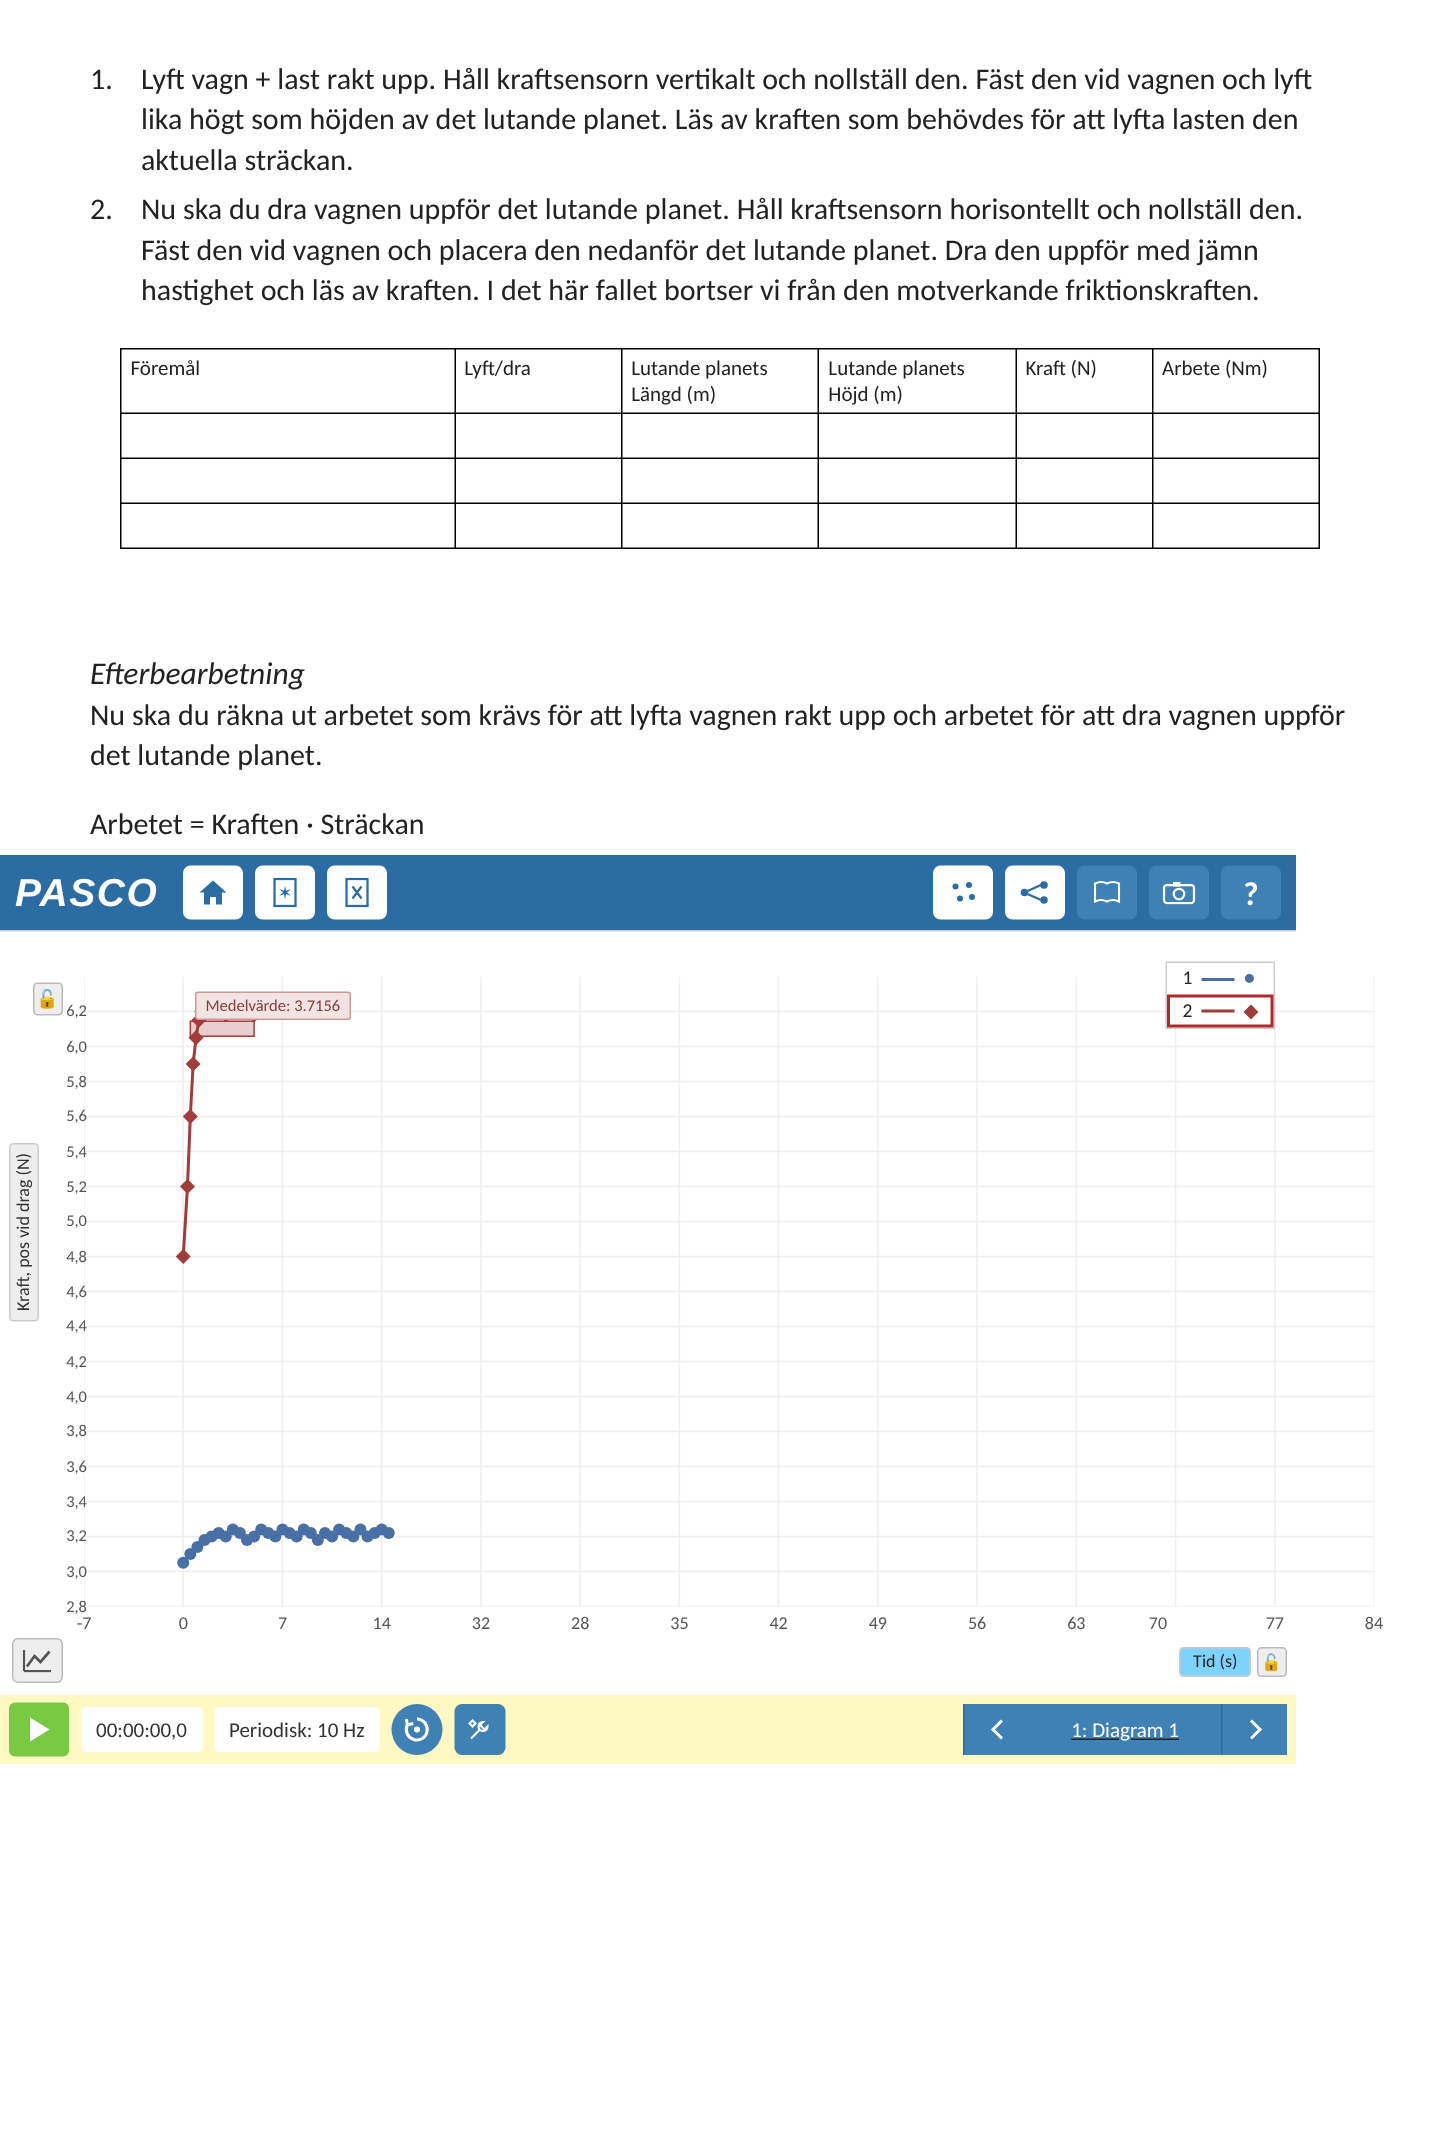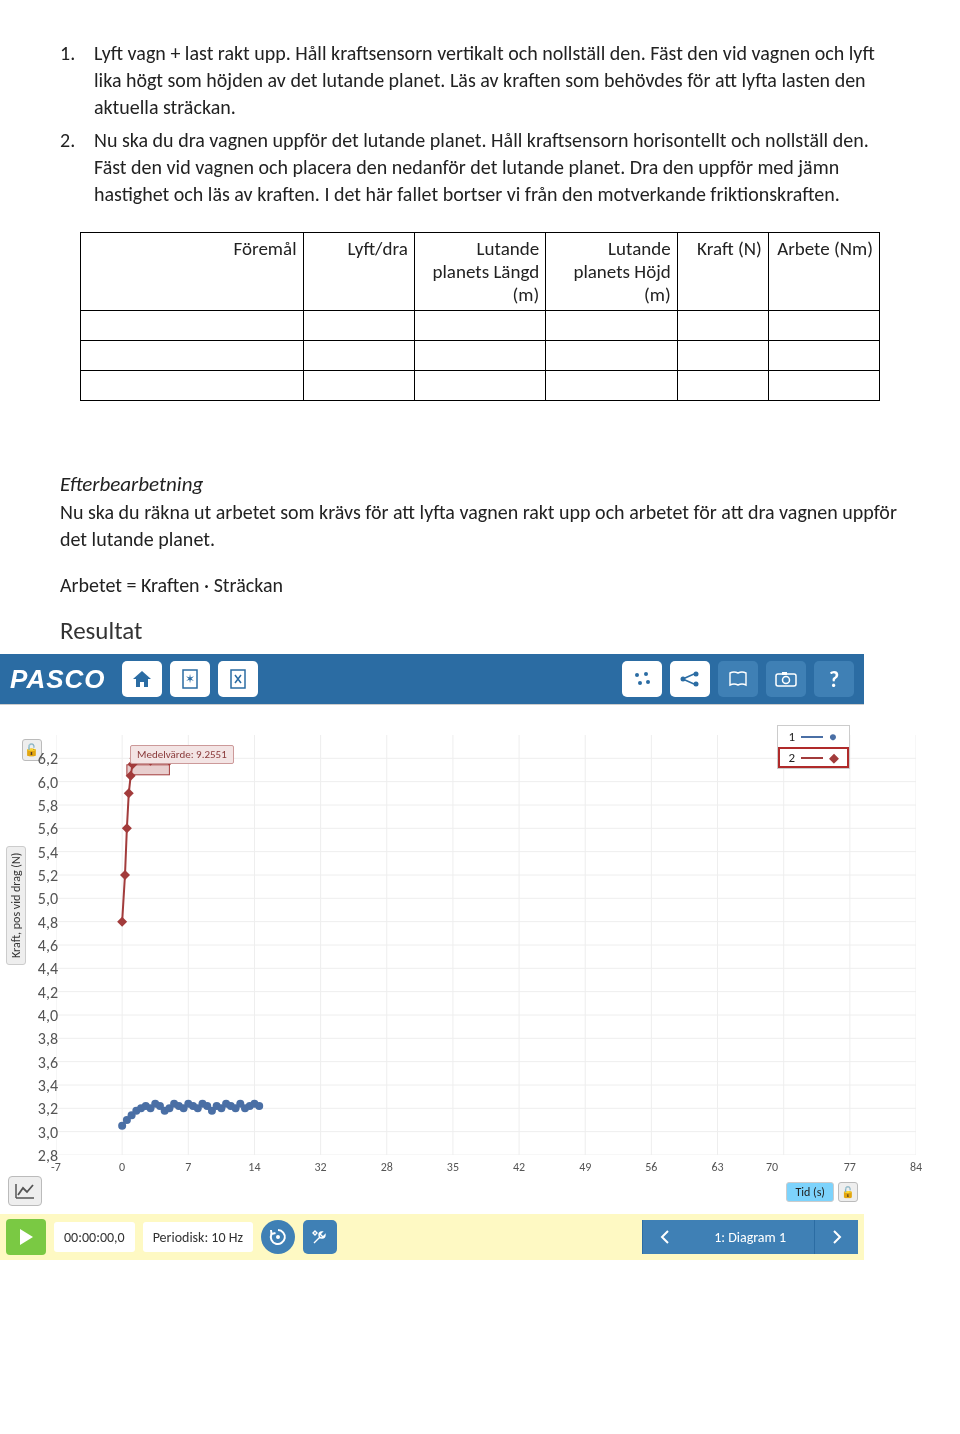--- a/index.html
+++ b/index.html
@@ -2,55 +2,55 @@
 <html><head>
 <meta charset="utf-8">
 <style>
   * { box-sizing: border-box; margin: 0; padding: 0; }
   body { font-family: Calibri, Arial, sans-serif; width: 960px; background: #fff; color: #222; }
   .page { padding: 40px 60px 0 60px; }
   .ol-item { display: flex; margin-bottom: 6px; font-size: 20px; line-height: 1.35; }
   .ol-num { width: 34px; flex-shrink: 0; }
   .ol-text { flex: 1; }
   table.data { border-collapse: collapse; margin: 24px auto 0 auto; width: 800px; }
-  table.data th, table.data td { border: 1px solid #000; font-weight: 400; font-size: 19px; text-align: right; padding: 4px 6px; }
+  table.data th, table.data td { border: 1px solid #000; font-weight: 400; font-size: 14px; text-align: left; padding: 4px 6px; }
   table.data th { vertical-align: top; }
   table.data td { height: 30px; }
   .section-h { font-style: italic; font-size: 21px; margin-top: 70px; }
   .section-p { font-size: 20px; line-height: 1.35; margin-top: 2px; }
   .formula { font-size: 20px; margin-top: 20px; }
   .resultat { font-size: 25px; margin-top: 18px; color: #333; }
   
   .pasco { width: 864px; margin-top: 8px; }
   .toolbar { background: #2b6ca3; height: 50px; display: flex; align-items: center; padding: 0 10px; gap: 8px; }
   .logo { color: #fff; font-family: Arial Black, Arial, sans-serif; font-style: italic; font-weight: 900; font-size: 26px; letter-spacing: 1px; margin-right: 8px; }
   .tbtn { background: #fff; border-radius: 5px; width: 40px; height: 36px; display: flex; align-items: center; justify-content: center; color: #2b6ca3; cursor: pointer; }
   .tbtn.blue { background: #3f80b5; color: #fff; }
   .spacer { flex: 1; }
   .chart-area { background: #fff; position: relative; height: 510px; border-top: 1px solid #ccc; }
   .plot { position: absolute; left: 56px; top: 30px; width: 860px; height: 420px; }
   .yaxis-label { position: absolute; left: 6px; top: 260px; transform: rotate(-90deg); transform-origin: left top; font-size: 12px; color: #333; background: #eee; padding: 2px 6px; border: 1px solid #ccc; border-radius: 3px; }
   .ylock { position: absolute; left: 22px; top: 34px; width: 20px; height: 22px; background: #eee; border: 1px solid #bbb; border-radius: 3px; display:flex; align-items:center; justify-content:center; font-size:12px; }
-  .ytick { position: absolute; right: 806px; font-size: 16px; color: #555; transform: translateY(-50%); }
+  .ytick { position: absolute; right: 806px; font-size: 11px; color: #555; transform: translateY(-50%); }
   .xtick { position: absolute; bottom: 40px; font-size: 12px; color: #555; transform: translateX(-50%); }
   .grid line { stroke: #eee; stroke-width: 1; }
   .xlabel { position: absolute; right: 30px; bottom: 12px; font-size: 12px; background: #7dd3fc; border:1px solid #ccc; border-radius:3px; padding: 2px 8px; }
   .xlock { position: absolute; right: 6px; bottom: 12px; width: 20px; height: 20px; background:#eee; border:1px solid #bbb; border-radius:3px; display:flex;align-items:center;justify-content:center; font-size:11px;}
   .legend { position: absolute; right: 14px; top: 20px; border: 1px solid #ccc; background: #fff; font-size: 13px; }
   .legend-row { display:flex; align-items:center; gap:6px; padding: 3px 10px; }
   .legend-row.sel { outline: 2px solid #b02a2a; outline-offset: -2px; }
   .lm { width: 22px; height: 2px; }
   .annot { position: absolute; left: 130px; top: 40px; font-size: 11px; color: #8a3a3a; background: #f3e4e4; border:1px solid #c99; padding: 2px 6px; border-radius: 2px; }
   .chart-btn { position:absolute; left:8px; bottom:8px; width:34px; height:30px; background:#eee; border:1px solid #bbb; border-radius:4px; display:flex; align-items:center; justify-content:center; }
   
   .bottombar { background: #fef9c3; height: 46px; display:flex; align-items:center; padding: 0 6px; gap: 8px; }
   .play { width: 40px; height: 36px; background: #7ac943; border-radius: 4px; display:flex; align-items:center; justify-content:center; cursor:pointer; }
   .field { background:#fff; height:30px; border-radius:3px; display:flex; align-items:center; padding:0 10px; font-size:14px; color:#333; }
   .circ-btn { width:34px; height:34px; border-radius:50%; background:#3f80b5; color:#fff; display:flex; align-items:center; justify-content:center; cursor:pointer; }
-  .navseg { margin-left:auto; display:flex; align-items:center; gap:0; }
+  .navseg { margin-left:auto; display:flex; align-items:center; gap:0;text-decoration:underline; }
   .navbtn { width:44px; height:34px; background:#3f80b5; color:#fff; display:flex; align-items:center; justify-content:center; cursor:pointer; border-left:1px solid #2b6ca3;}
   .navlabel { height:34px; background:#3f80b5; color:#fff; display:flex; align-items:center; padding:0 28px; font-size:14px;}
   svg { display:block; }
 </style>
 </head>
 <body>
 
 <div class="page">
   <div id="instr-list">
       <div class="ol-item">
@@ -98,21 +98,20 @@
           <td></td>
           <td></td>
           <td></td>
         </tr>
       </tbody>
   </table>
 
   <div class="section-h">Efterbearbetning</div>
   <div class="section-p">Nu ska du räkna ut arbetet som krävs för att lyfta vagnen rakt upp och arbetet för att dra vagnen uppför det lutande planet.</div>
   <div class="formula">Arbetet = Kraften · Sträckan</div>
-  <div class="resultat">Resultat</div>
 </div>
 
 <div class="pasco">
   <div class="toolbar">
     <div class="logo">PASCO</div>
     <div class="tbtn">
       <svg width="20" height="18" viewBox="0 0 20 18">
           <path d="M10 1 L19 9 H16 V17 H12 V12 H8 V17 H4 V9 H1 Z" fill="#2b6ca3"></path>
         </svg>
     </div>
@@ -246,21 +245,21 @@
           <path d="M89.78021978021978 18.33333333333337 L94.78021978021978 23.33333333333337 L89.78021978021978 28.33333333333337 L84.78021978021978 23.33333333333337 Z" fill="#a23b3b"></path>
           <path d="M94.50549450549451 20.666666666666742 L99.50549450549451 25.666666666666742 L94.50549450549451 30.666666666666742 L89.50549450549451 25.666666666666742 Z" fill="#a23b3b"></path>
           <path d="M99.23076923076924 18.33333333333337 L104.23076923076924 23.33333333333337 L99.23076923076924 28.33333333333337 L94.23076923076924 23.33333333333337 Z" fill="#a23b3b"></path>
           <path d="M103.95604395604396 16.000000000000057 L108.95604395604396 21.000000000000057 L103.95604395604396 26.000000000000057 L98.95604395604396 21.000000000000057 Z" fill="#a23b3b"></path>
           <path d="M108.68131868131867 18.33333333333337 L113.68131868131867 23.33333333333337 L108.68131868131867 28.33333333333337 L103.68131868131867 23.33333333333337 Z" fill="#a23b3b"></path>
           <path d="M113.40659340659342 20.666666666666742 L118.40659340659342 25.666666666666742 L113.40659340659342 30.666666666666742 L108.40659340659342 25.666666666666742 Z" fill="#a23b3b"></path>
           <rect x="70.87912087912088" y="29.801666666666677" width="42.52747252747254" height="10" fill="rgba(162,59,59,0.25)" stroke="#a23b3b"></rect>
         </g>
     </svg>
 
-    <div class="annot">Medelvärde: 9.2551</div>
+    <div class="annot">Medelvärde: 3.7156</div>
 
     <div class="legend">
       <div class="legend-row">
         <span>1</span>
         <span class="lm" style="background:#4a6fa5"></span>
         <span style="color:#4a6fa5">●</span>
       </div>
       <div class="legend-row sel">
         <span>2</span>
         <span class="lm" style="background:#a23b3b"></span>

